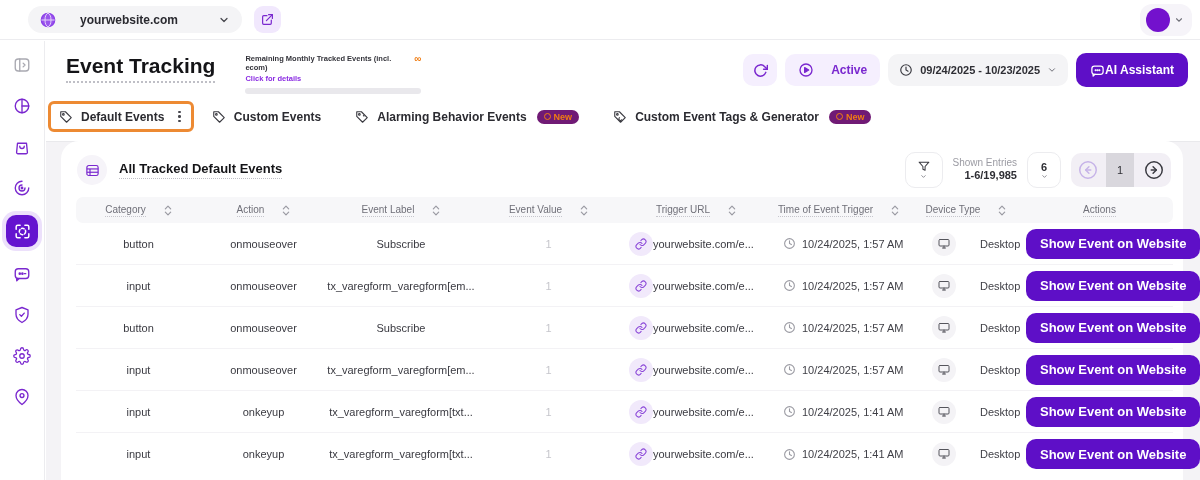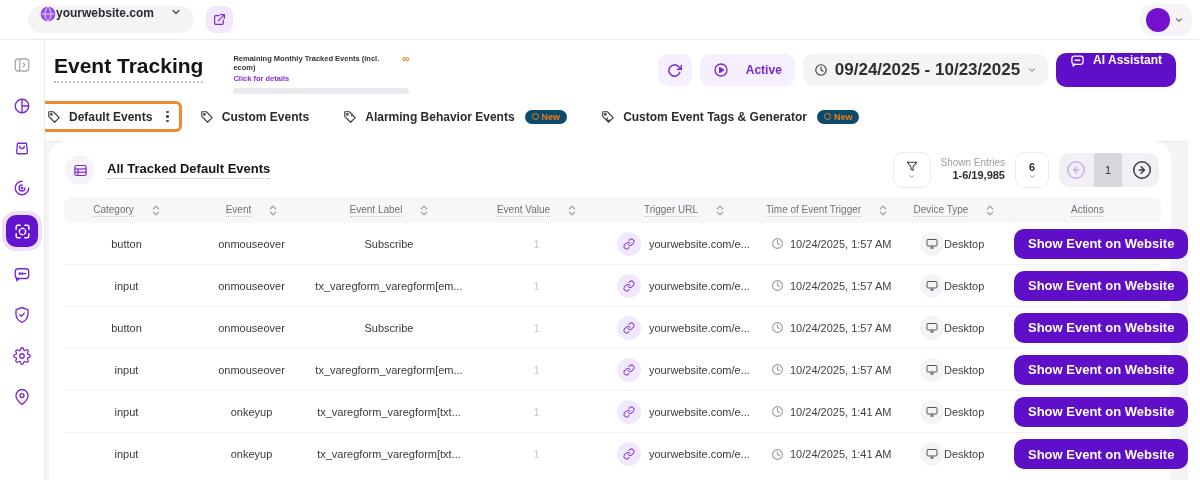--- a/index.html
+++ b/index.html
@@ -3,70 +3,70 @@
 <meta charset="utf-8">
 <style>
   * { margin:0; padding:0; box-sizing:border-box; }
   html,body { width:1200px; height:480px; overflow:hidden; background:#fff;
               font-family:"Liberation Sans", sans-serif; color:#1c1c21; }
 
   
   .topbar { position:absolute; left:0; top:0; width:1200px; height:40px; background:#fff;
             border-bottom:1px solid #ececef; display:flex; align-items:center; z-index:5; }
   .domain-pill { margin-left:28px; height:27px; background:#f4f4f6; border-radius:14px;
-                 display:flex; padding:0 12px; gap:0; cursor:pointer; }
+                 display:flex; align-items:center; padding:0 12px; gap:24px; cursor:pointer; }
   .domain-pill span { font-size:12px; font-weight:700; color:#2a2a30; }
   .domain-pill .chev { margin-left:16px; }
   .ext-btn { margin-left:12px; width:27px; height:27px; border-radius:9px; background:#f1e8fd;
              display:flex; align-items:center; justify-content:center; cursor:pointer; }
   .avatar-wrap { margin-left:auto; margin-right:8px; height:32px; border-radius:12px; background:#f6f4f9;
                  display:flex; align-items:center; padding:0 8px 0 6px; gap:4px; cursor:pointer; }
   .avatar { width:24px; height:24px; border-radius:50%; background:#7311cd; }
 
   
   .sidebar { position:absolute; left:0; top:41px; width:45px; height:439px; background:#fff;
              border-right:1px solid #ececef; display:flex; flex-direction:column; align-items:center;
              padding-top:10px; gap:13px; z-index:4; }
   .side-ic { width:28px; height:28px; border-radius:9px; display:flex; align-items:center;
              justify-content:center; cursor:pointer; }
   .side-ic.active { width:32px; height:32px; background:#6414cf; box-shadow:0 0 0 4px #ece0fb; border-radius:10px; }
 
   
-  .main { position:absolute; left:34px; top:41px; width:1154px; height:439px; background:#f4f3f6; }
+  .main { position:absolute; left:46px; top:41px; width:1154px; height:439px; background:#f4f3f6; }
   .page-header { background:#fff; border-bottom:1px solid #e9e9ec; padding:10px 0 0 0; }
   .ph-row1 { display:flex; align-items:flex-start; padding:2px 12px 0 20px; }
   .page-title { font-size:21px; font-weight:700; color:#141417; border-bottom:2px dotted #bfbfc6;
                 padding-bottom:3px; line-height:1.2; }
   .remaining { margin-left:30px; width:176px; margin-top:1px; }
   .rem-top { display:flex; align-items:flex-start; }
   .rem-label { font-size:7.5px; font-weight:700; color:#33333a; line-height:1.25; }
   .rem-inf { font-size:10px; font-weight:700; color:#f07c12; margin-left:4px; line-height:1; }
   .rem-link { font-size:7.5px; font-weight:700; color:#8a2be2; margin-top:1px; cursor:pointer; }
   .rem-bar { margin-top:5px; height:6px; border-radius:3px; background:#e9e8ec; }
   .ph-controls { margin-left:auto; display:flex; align-items:center; gap:8px; }
   .btn-refresh { width:34px; height:32px; border-radius:10px; background:#f5effe; display:flex;
                  align-items:center; justify-content:center; cursor:pointer; }
   .btn-active { height:32px; border-radius:10px; background:#f5effe; display:flex; align-items:center;
                 gap:17px; padding:0 13px; cursor:pointer; }
   .btn-active span { font-size:12px; font-weight:700; color:#7a28cf; }
   .btn-date { height:32px; border-radius:10px; background:#f4f4f6; display:flex; align-items:center;
               gap:7px; padding:0 11px; cursor:pointer; }
-  .btn-date span { font-size:17px; font-weight:600; color:#2e2e34; }
-  .btn-ai { height:34px; border-radius:10px; background:#5e0fc7; display:flex; 
-            gap:8px; padding:0 14px; cursor:pointer; }
+  .btn-date span { font-size:11px; font-weight:600; color:#2e2e34; }
+  .btn-ai { height:34px; border-radius:10px; background:#5e0fc7; display:flex; align-items:center;
+            padding:0 14px; cursor:pointer; }
   .btn-ai span { font-size:12px; font-weight:700; color:#fff; }
 
   
   .tabs { display:flex; align-items:center; padding:7px 0 9px 2px;text-align:right; }
   .tab { display:flex; align-items:center; gap:8px; cursor:pointer; padding:5px 8px; }
   .tab-label { font-size:12px; font-weight:600; color:#2b2b31; white-space:nowrap; }
   .tab-hl { border:3px solid #ed8a33; border-radius:6px; margin-right:10px; display:flex; align-items:center; }
   .kebab { display:flex; flex-direction:column; gap:2px; margin-left:4px; cursor:pointer; padding:2px; }
   .kebab i { width:2.5px; height:2.5px; border-radius:50%; background:#45454c; }
-  .new-badge { display:flex; align-items:center; gap:3px; background:#0c4a6e; border-radius:8px;
+  .new-badge { display:flex; align-items:center; gap:3px; background:#701a75; border-radius:8px;
                padding:2px 7px; margin-left:2px; }
   .new-badge em { font-style:normal; font-size:9px; font-weight:700; color:#f07c12; }
   .nb-dot { width:7px; height:7px; border:1.5px solid #f07c12; border-radius:50%; display:inline-block; }
   .tab-gap { width:18px; }
 
   
   .card { position:absolute; left:15px; top:100px; width:1122px; height:360px; background:#fff;
           border-radius:18px 18px 0 0; }
   .card-head { display:flex; align-items:center; padding:11px 12px 9px 16px; }
   .ch-icon { width:30px; height:30px; border-radius:50%; background:#f6f4f9; display:flex;
@@ -96,25 +96,25 @@
   .thead { margin:0 10px 0 15px; height:26px; background:#f7f7f9; border-radius:7px; align-items:center; }
   .th { display:flex; align-items:center; justify-content:center; gap:18px; }
   .th b { font-size:10px; font-weight:400; color:#6f6f78; border-bottom:1px dotted #c6c6cd;
           padding-bottom:1px; white-space:nowrap; }
   .rows { margin:0 10px 0 15px; }
   .row { height:42px; border-bottom:1px solid #f3f2f5; align-items:center; }
   .row:last-child { border-bottom:none; }
   .cell { font-size:11px; color:#3a3a41; display:flex; align-items:center; justify-content:center; }
   .cell.dim { color:#c6c6cc; }
   .cell.left { justify-content:flex-start; }
-  .url-cell { gap:8px; padding-left:8px; }
+  .url-cell { padding-left:8px; }
   .url-ic { width:24px; height:24px; border-radius:50%; background:#f1e9fb; display:flex;
             align-items:center; justify-content:center; flex:0 0 auto; }
   .time-cell { gap:6px; padding-left:12px; color:#3f3f46; }
-  .dev-cell { gap:0; padding-left:26px; color:#3f3f46; }
+  .dev-cell { gap:24px; padding-left:26px; color:#3f3f46; }
   .dev-ic { width:24px; height:24px; border-radius:50%; background:#f4f3f6; display:flex;
             align-items:center; justify-content:center; flex:0 0 auto; }
   .act-cell { justify-content:flex-end; padding-right:2px; }
   .show-btn { height:30px; border:none; border-radius:10px; background:#5e0fc7; color:#fff;
               font-size:13px; font-weight:700; padding:0 14px; cursor:pointer;
               font-family:"Liberation Sans", sans-serif; white-space:nowrap; }
   svg { display:block; }
 </style>
 </head>
 <body>
@@ -415,21 +415,21 @@
 
     <div class="thead grid">
       <div class="th">
         <b>Category</b>
         <svg width="8" height="11" viewBox="0 0 12 16" fill="none" stroke="#9a9aa2" stroke-width="1.8" stroke-linecap="round" stroke-linejoin="round">
             <polyline points="2 5.5 6 1.5 10 5.5"></polyline>
             <polyline points="2 10.5 6 14.5 10 10.5"></polyline>
           </svg>
       </div>
       <div class="th">
-        <b>Event</b>
+        <b>Action</b>
         <svg width="8" height="11" viewBox="0 0 12 16" fill="none" stroke="#9a9aa2" stroke-width="1.8" stroke-linecap="round" stroke-linejoin="round">
             <polyline points="2 5.5 6 1.5 10 5.5"></polyline>
             <polyline points="2 10.5 6 14.5 10 10.5"></polyline>
           </svg>
       </div>
       <div class="th">
         <b>Event Label</b>
         <svg width="8" height="11" viewBox="0 0 12 16" fill="none" stroke="#9a9aa2" stroke-width="1.8" stroke-linecap="round" stroke-linejoin="round">
             <polyline points="2 5.5 6 1.5 10 5.5"></polyline>
             <polyline points="2 10.5 6 14.5 10 10.5"></polyline>

